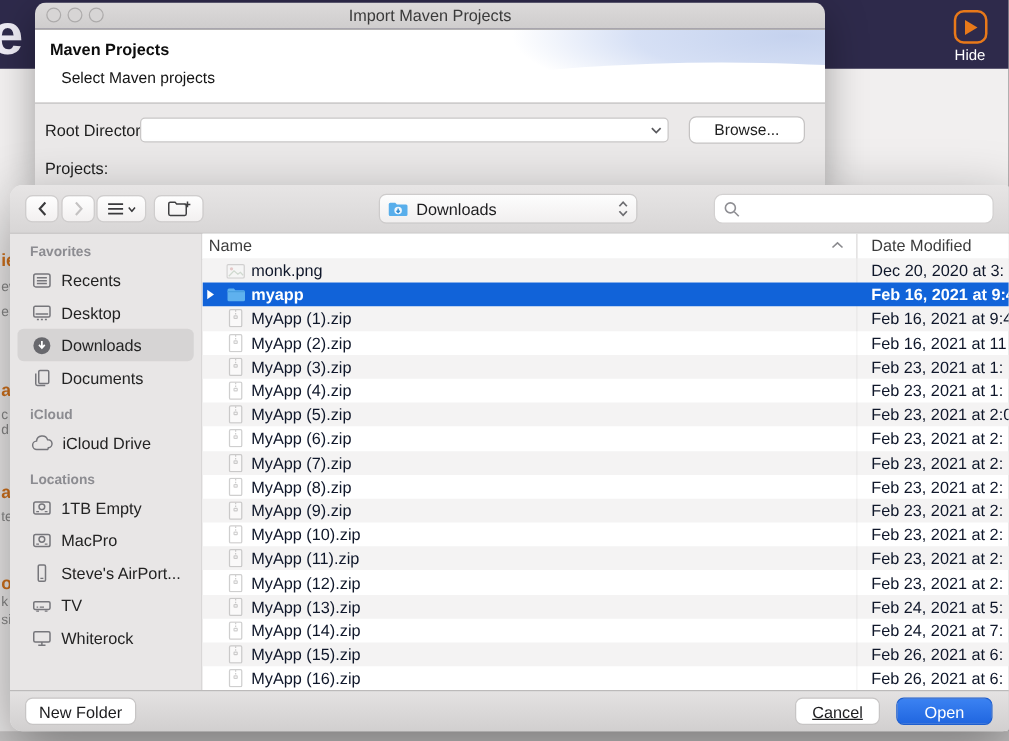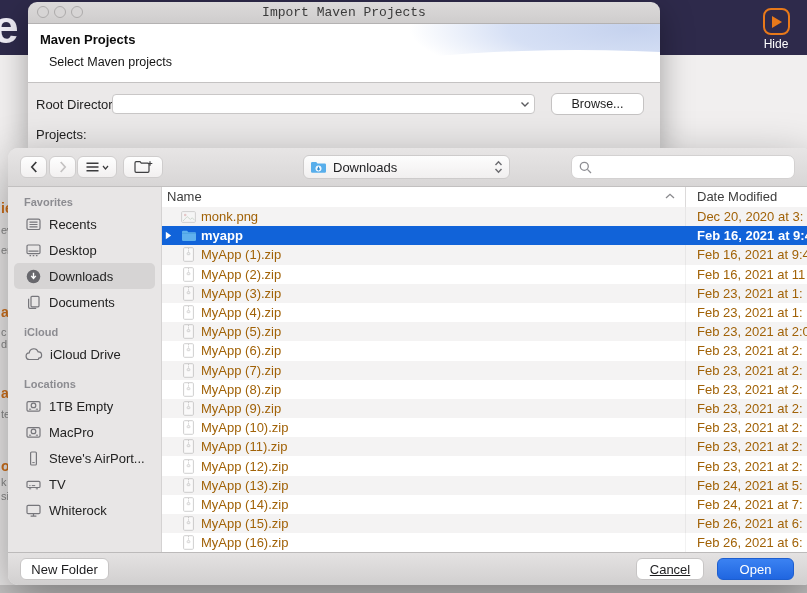--- a/index.html
+++ b/index.html
@@ -13,21 +13,21 @@
             display:flex;align-items:center;justify-content:center;box-sizing:border-box;cursor:pointer;}
   .hide-tri{width:0;height:0;border-left:10px solid #e8791a;border-top:6px solid transparent;border-bottom:6px solid transparent;margin-left:2px;}
   .hide-label{margin-top:2px;font-size:12px;font-weight:normal;color:#fff;}
   .frag{position:absolute;left:1px;font-size:11px;color:#8a8a8a;white-space:nowrap;}
   .frag.orange{color:#d4731c;font-weight:bold;font-size:14px;}
   .bottomstrip{position:absolute;left:0;top:585px;width:807px;height:8px;background:#cbc9c9;}
   
   .import-dialog{position:absolute;left:28px;top:2px;width:632px;height:146px;border-radius:9px 9px 0 0;
                  box-shadow:0 10px 32px rgba(0,0,0,.35);}
   .idlg-titlebar{height:21px;background:linear-gradient(#dcdada,#cfcdcd);border-bottom:1px solid #b4b2b2;
-                 border-radius:9px 9px 0 0;position:relative;display:flex;align-items:center;justify-content:center;font-family:Liberation Mono, monospace;}
+                 border-radius:9px 9px 0 0;position:relative;display:flex;align-items:center;justify-content:center;}
   .tl{position:absolute;left:9px;top:4px;display:flex;gap:5px;}
   .tl i{width:12px;height:12px;border-radius:50%;border:1px solid #abisba;border:1px solid #adabab;background:#d7d5d5;box-sizing:border-box;display:block;}
   .idlg-title{font-size:13px;color:#3a3a3a;}
   .idlg-header{height:58px;background:#fff;position:relative;overflow:hidden;}
   .swoosh{position:absolute;inset:0;background:radial-gradient(ellipse 300px 75px at 96% 8%, #c5d2ee 0%, #d6e0f5 42%, rgba(255,255,255,0) 75%);}
   .swoosh::after{content:'';position:absolute;left:42%;top:26px;width:90%;height:95px;border-radius:50%;background:#fff;}
   .idlg-heading{position:absolute;left:12px;top:8px;font-size:13px;font-weight:bold;color:#0d0d0d;z-index:2;}
   .idlg-sub{position:absolute;left:21px;top:31px;font-size:12.5px;color:#141414;z-index:2;}
   .idlg-body{height:66px;background:#ebe9e9;border-top:1px solid #c4c2c2;position:relative;}
   .rootdir-label{position:absolute;left:8px;top:14px;font-size:13px;color:#1e1e1e;}
@@ -66,21 +66,21 @@
   .listwrap{flex:1;background:#fff;position:relative;min-width:0;}
   .list-header{height:20px;border-bottom:1px solid #dcdada;position:relative;font-size:13px;color:#3c3c3c;background:#fff;}
   .col-name{position:absolute;left:5px;top:2px;}
   .sort-caret{position:absolute;left:503px;top:6px;}
   .col-divider{position:absolute;left:523px;top:0;bottom:0;width:1px;background:#dcdada;}
   .col-date{position:absolute;left:535px;top:2px;white-space:nowrap;}
   #rows{position:absolute;top:20px;left:0;right:0;bottom:0;overflow:hidden;}
   .rowline{position:absolute;left:523px;top:0;bottom:0;width:1px;background:rgba(0,0,0,.05);z-index:2;pointer-events:none;}
   .row{height:19.2px;display:flex;align-items:center;font-size:13px;position:relative;white-space:nowrap;cursor:default;}
   .row.odd{background:#f4f3f3;}
-  .row.disabled .fname,.row.disabled .fdate{color:#a16207;text-align:center;}
+  .row.disabled .fname,.row.disabled .fdate{color:#0f172a;text-align:center;}
   .row.disabled .icn{opacity:.55;}
   .row.sel{background:#1163d9;z-index:3;}
   .row.sel .fname,.row.sel .fdate{color:#fff;font-weight:bold;}
   .tri{width:15px;flex:none;padding-left:3px;display:flex;align-items:center;}
   .ficon{width:17px;flex:none;display:flex;justify-content:center;}
   .fname{margin-left:4px;}
   .fdate{position:absolute;left:535px;}
   .bottombar{height:32px;flex:none;background:linear-gradient(#e4e2e2,#d1cfcf);border-top:1px solid #bcbaba;position:relative;}
   .btn{position:absolute;top:5px;height:22px;border-radius:6px;box-sizing:border-box;font-size:13px;
        display:flex;align-items:center;justify-content:center;cursor:pointer;}

